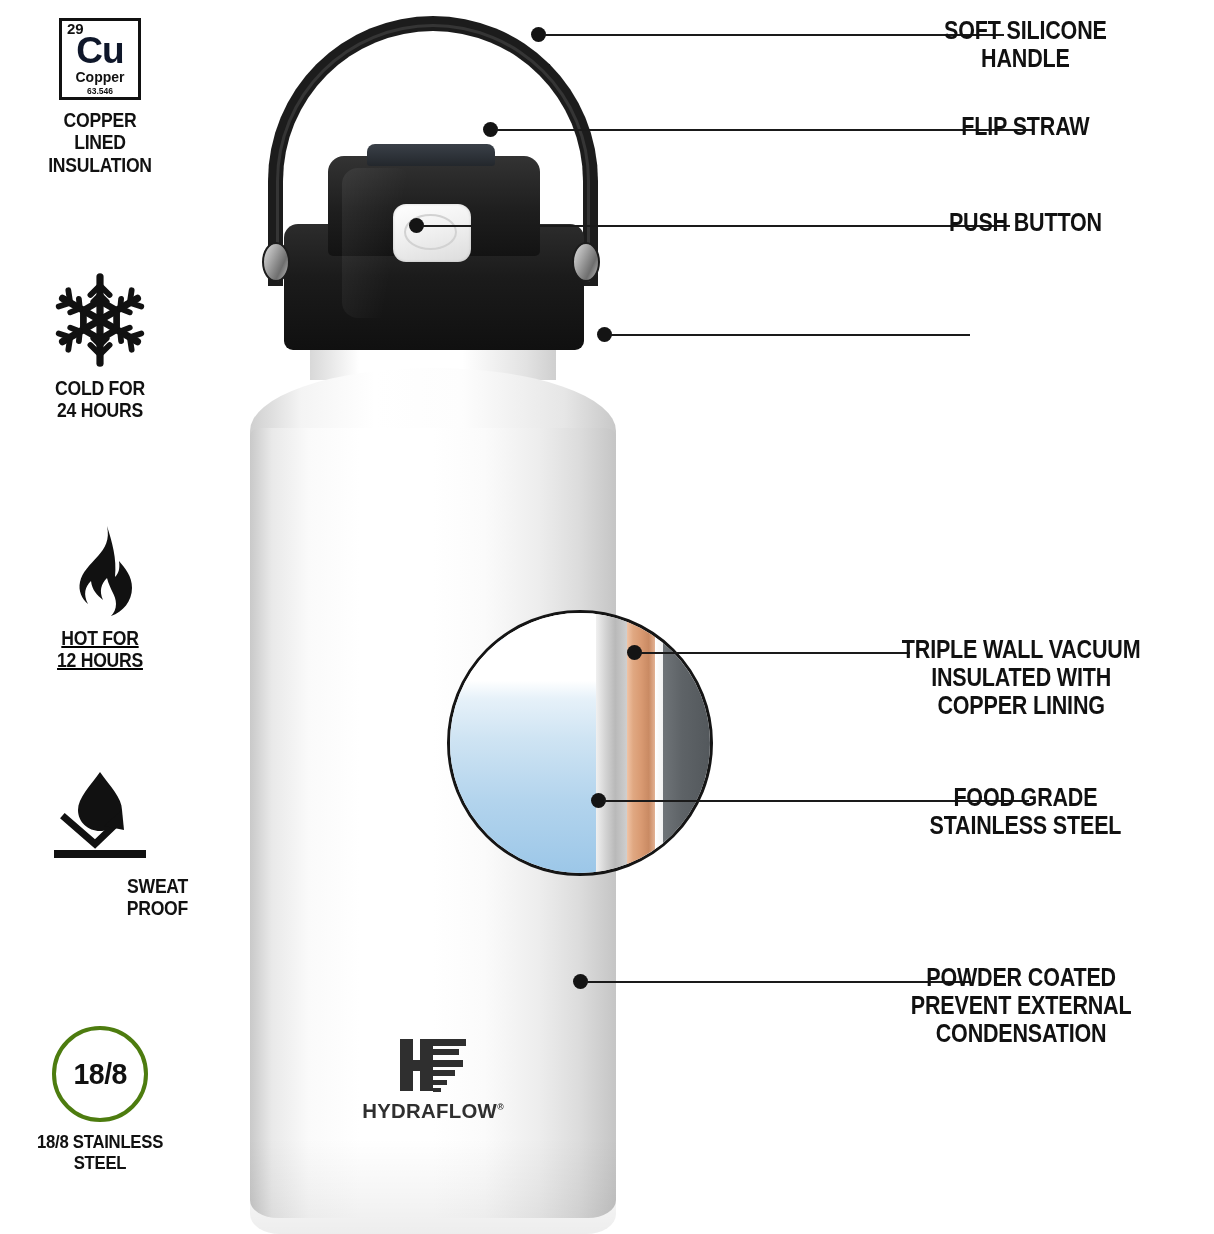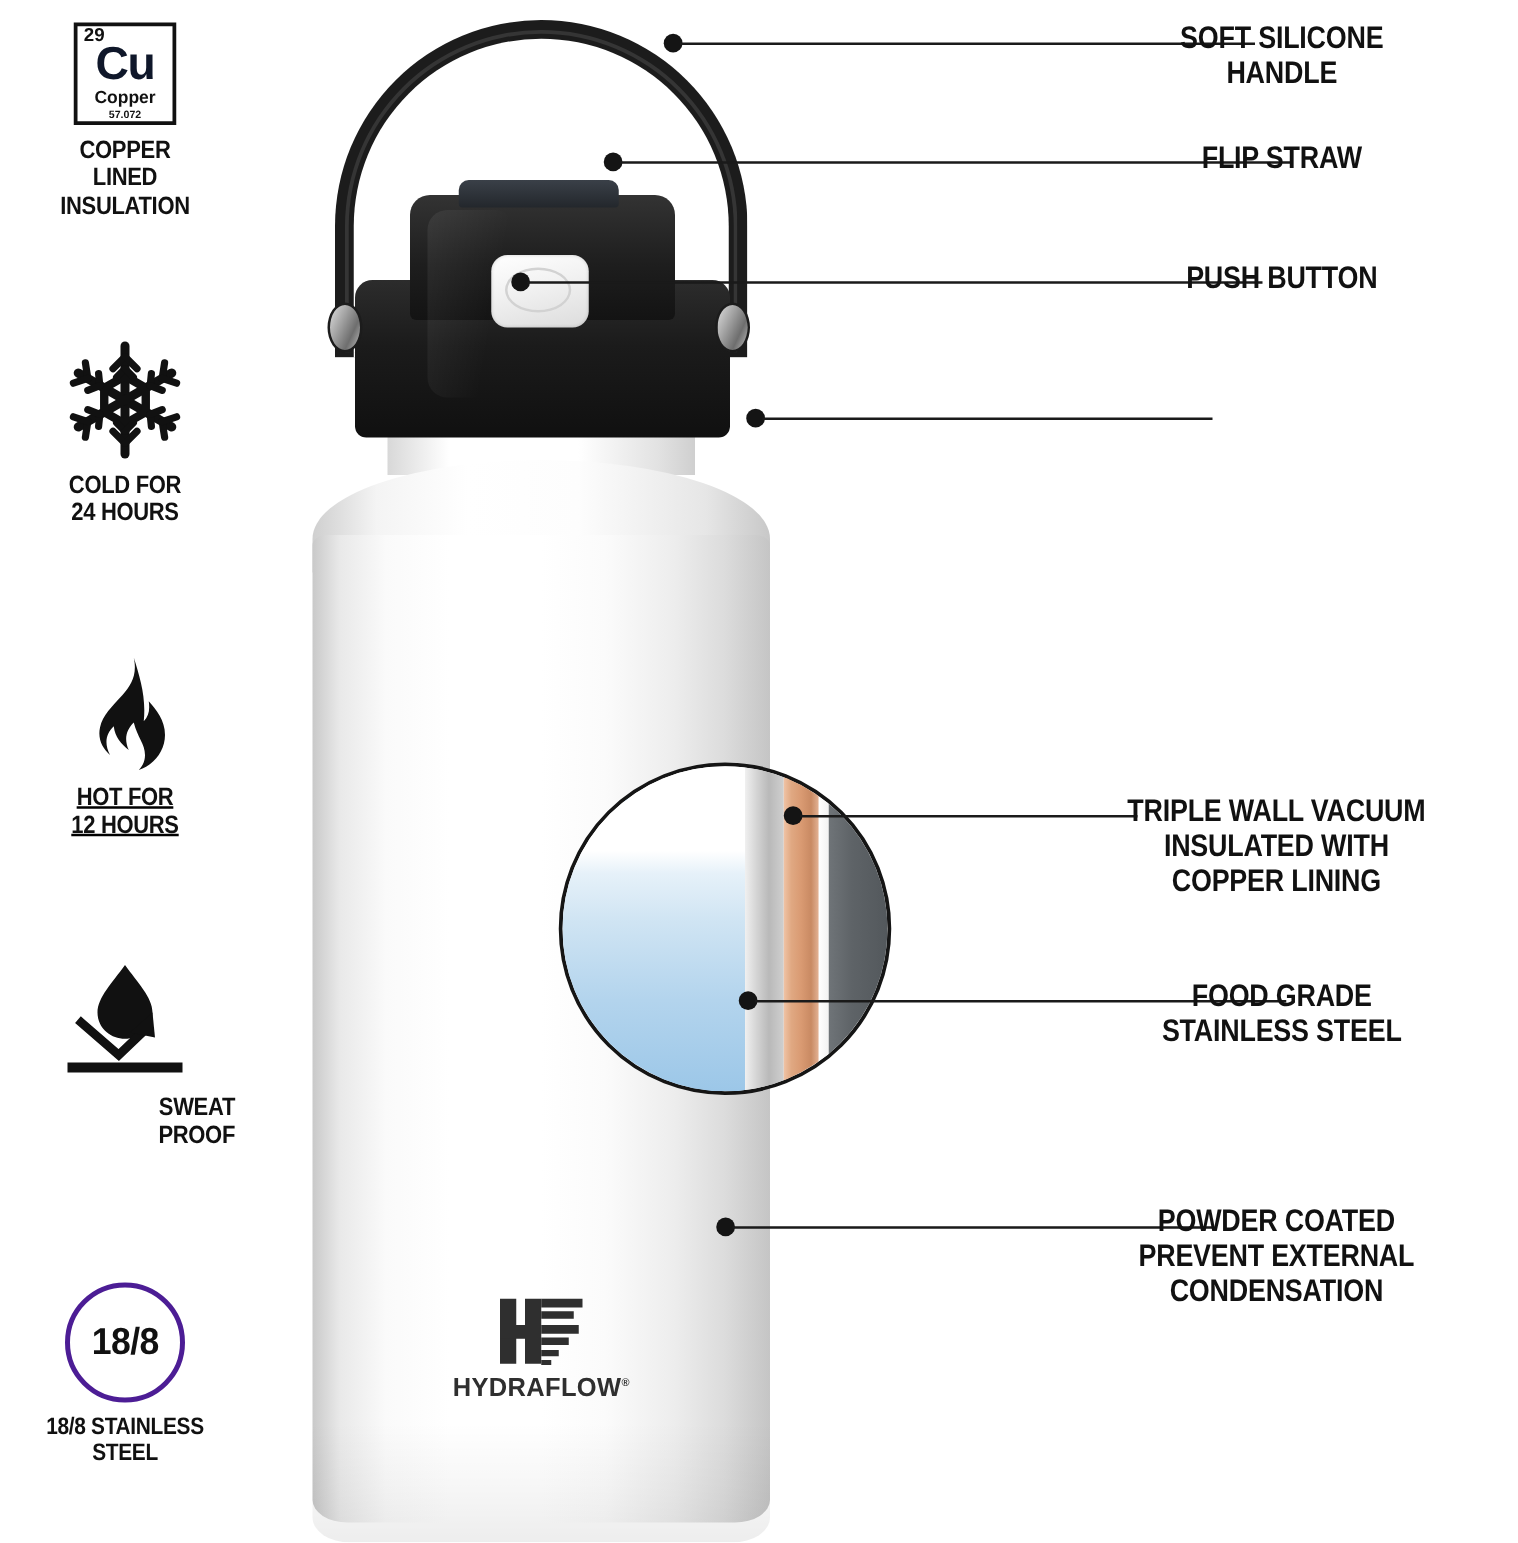--- a/index.html
+++ b/index.html
@@ -104,21 +104,21 @@
     font-family: "Liberation Sans", sans-serif;
     color: #111;
     text-align: center;
     line-height: 1;
   }
 
   
   .ss-circle {
     width: 96px;
     height: 96px;
-    border: 4px solid #4c1d95;
+    border: 4px solid #4d7c0f;
     border-radius: 50%;
     box-sizing: border-box;
     margin: 0 auto;
     display: flex;
     align-items: center;
     justify-content: center;
   }
   .ss-circle span {
     font-family: "Liberation Sans", sans-serif;
     font-weight: bold;
@@ -376,21 +376,21 @@
 <body>
 
 <div id="stage">
 
   <div class="side-item" style="top:18px;">
     <div class="side-icon">
       <div class="el-tile">
         <div class="el-num">29</div>
         <div class="el-sym">Cu</div>
         <div class="el-name">Copper</div>
-        <div class="el-mass">57.072</div>
+        <div class="el-mass">63.546</div>
       </div>
     </div>
     <div class="side-text">
       <div>COPPER</div>
       <div>LINED</div>
       <div>INSULATION</div>
     </div>
   </div>
 
   <div class="side-item" style="top:272px;">

